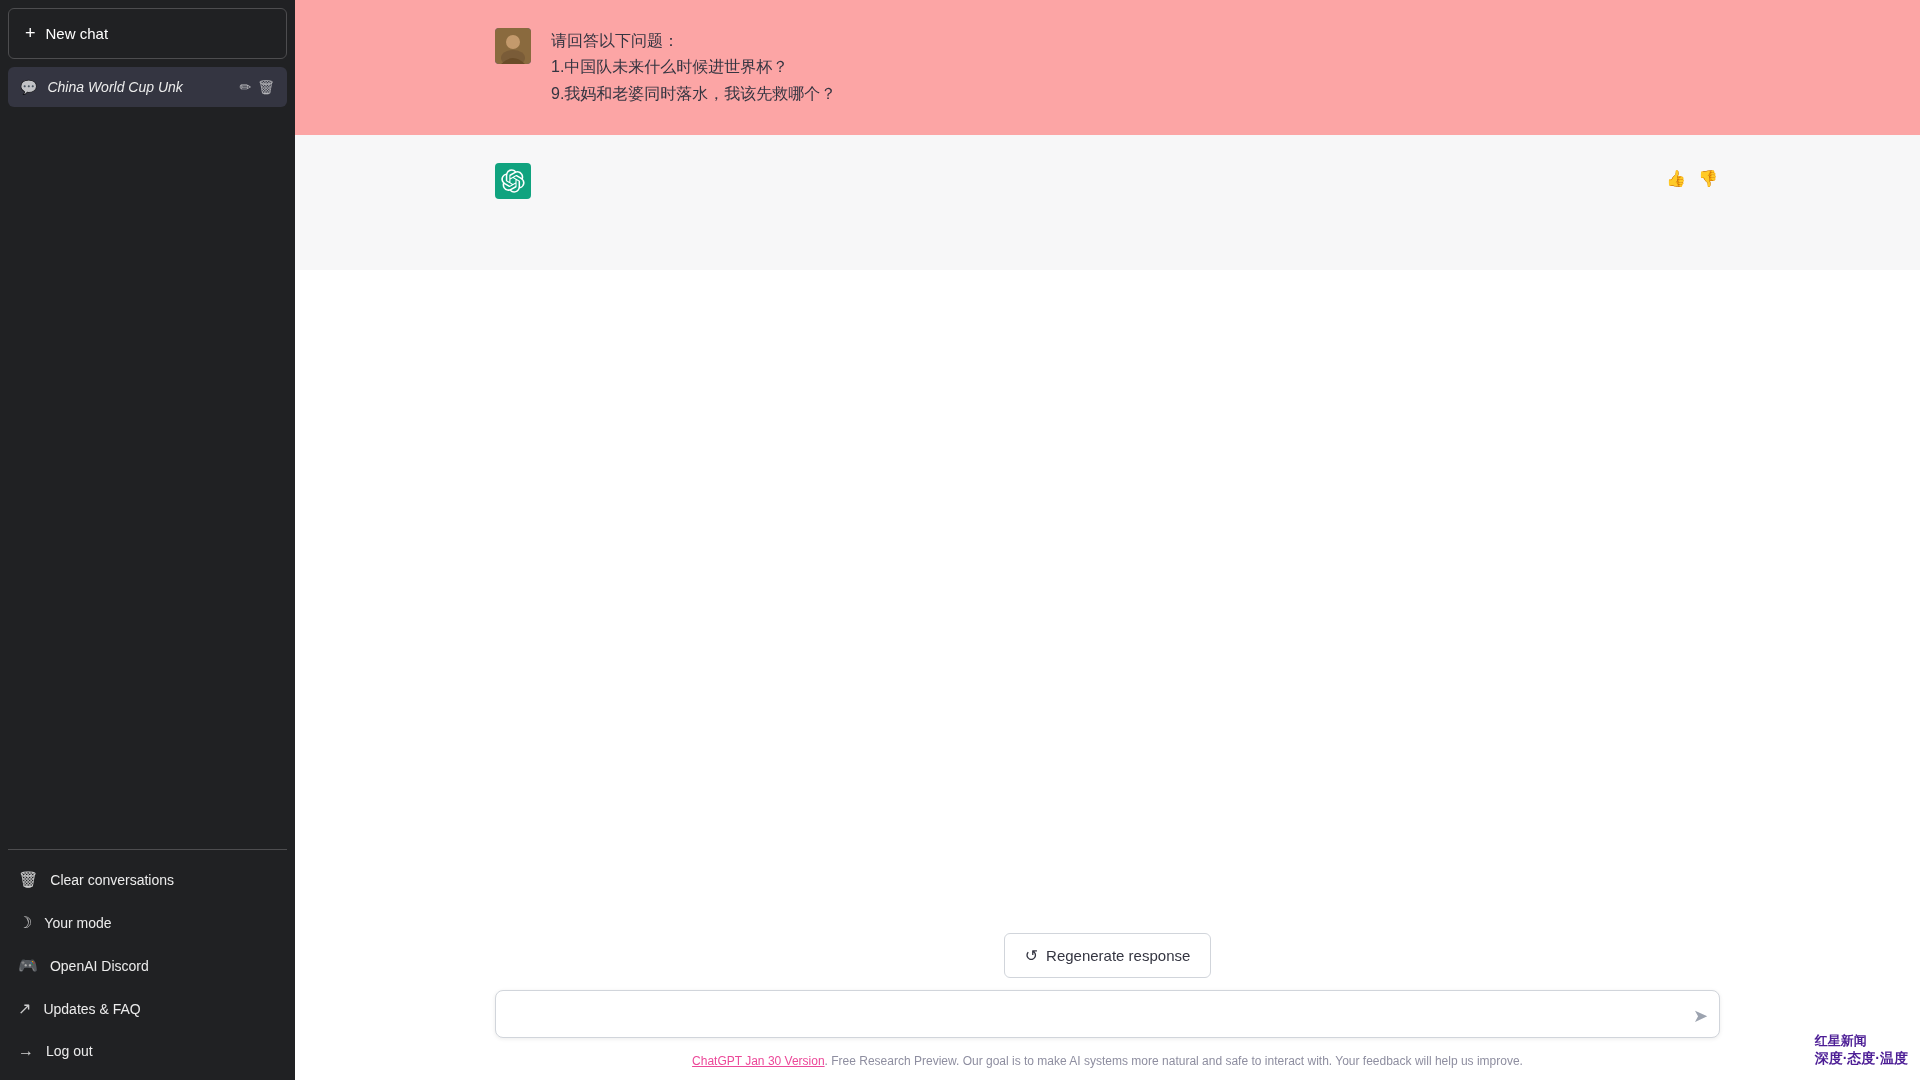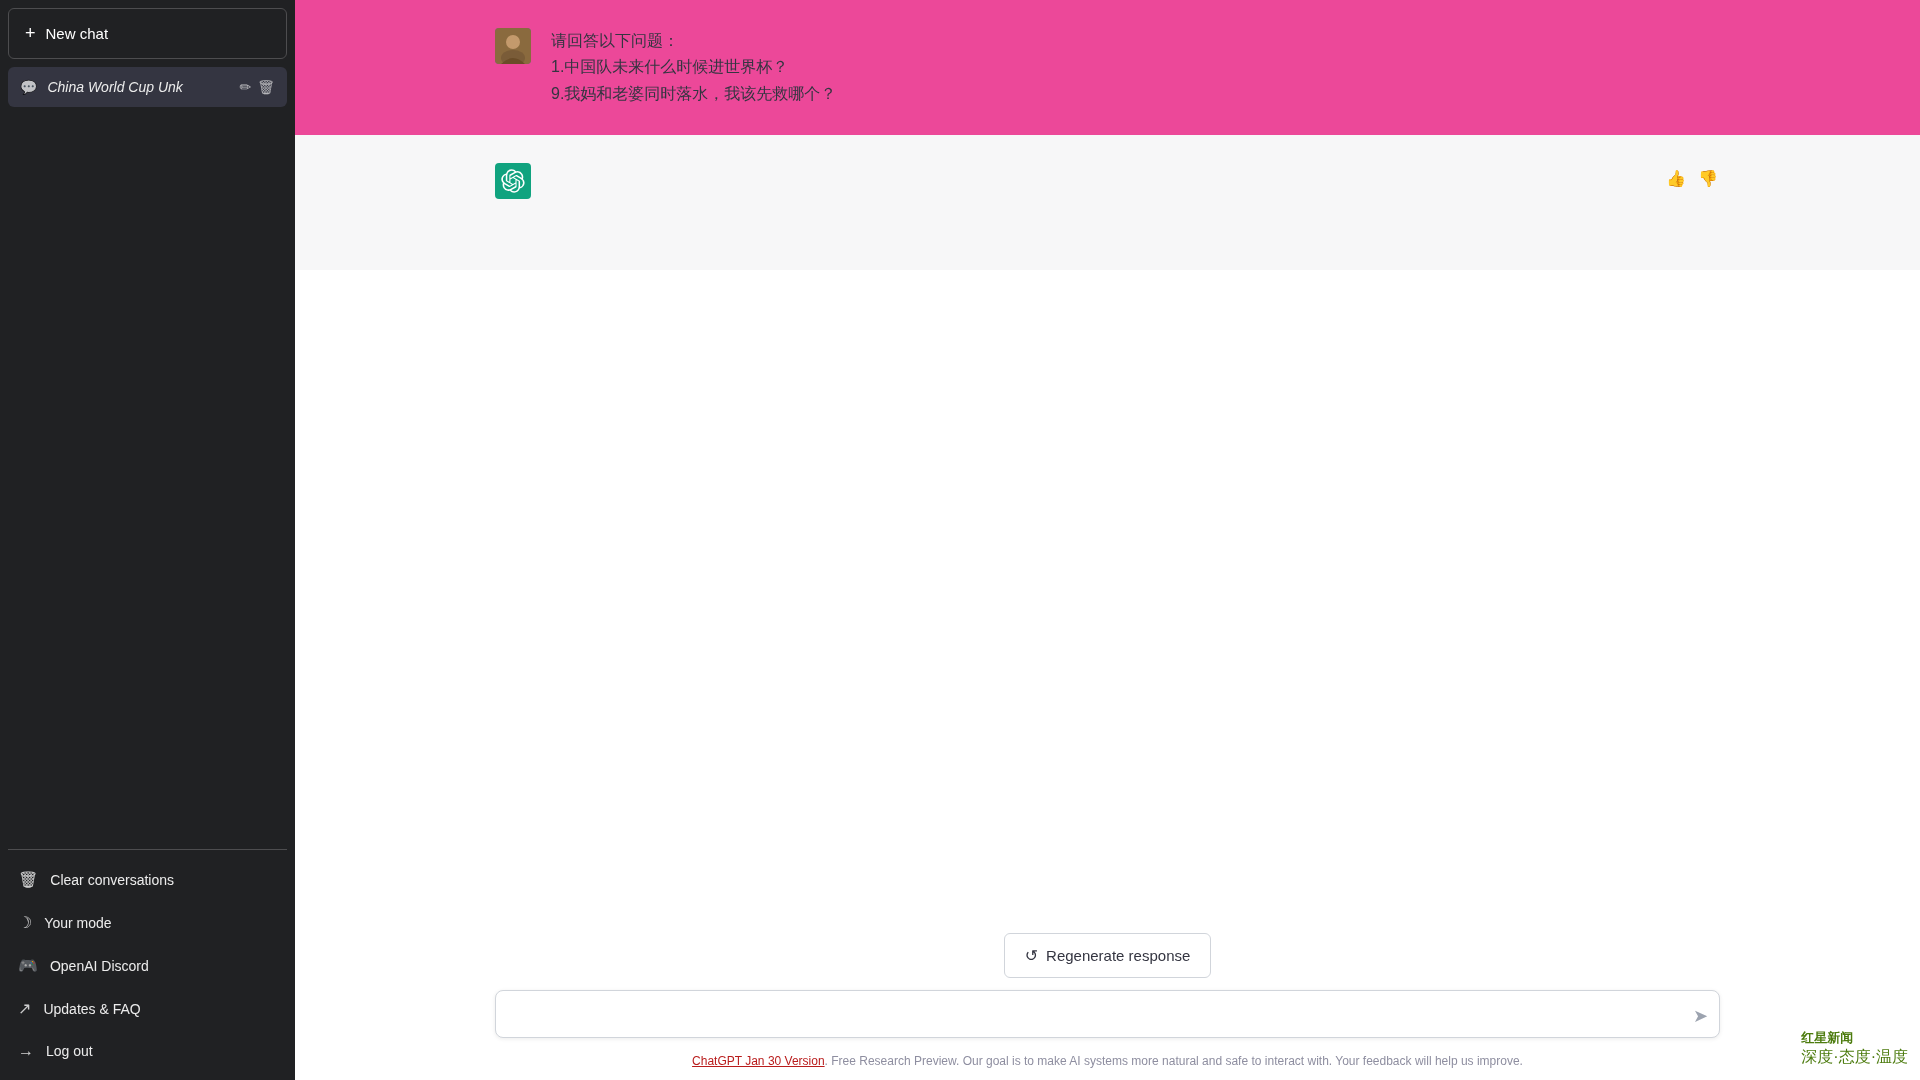--- a/index.html
+++ b/index.html
@@ -110,21 +110,21 @@
       display: flex;
       flex-direction: column;
     }
 
     .message-row {
       padding: 28px 200px;
       display: flex;
       gap: 20px;
     }
     .message-row.user-row {
-      background: #ec4899;
+      background: #fca5a5;
     }
     .message-row.assistant-row {
       background: #f7f7f8;
     }
 
     .avatar {
       width: 36px;
       height: 36px;
       border-radius: 4px;
       flex-shrink: 0;
@@ -219,31 +219,31 @@
       display: flex;
       align-items: center;
     }
 
     #footer-text {
       font-size: 12px;
       color: #8e8ea0;
       text-align: center;
     }
     #footer-text a {
-      color: #b91c1c;
+      color: #ec4899;
       text-decoration: underline;
     }
 
     
     #watermark {
       position: absolute;
       bottom: 12px;
       right: 12px;
       font-size: 13px;
-      color: #4d7c0f;
+      color: #4c1d95;
       font-weight: bold;
       pointer-events: none;
     }
   </style>
 </head>
 <body>
 
 <div id="sidebar">
 
   <button id="new-chat-btn">
@@ -337,14 +337,14 @@
       <button id="send-btn">
         <span>➤</span>
       </button>
     </div>
 
     <p id="footer-text">
       <a href="#">ChatGPT Jan 30 Version</a><span>. Free Research Preview. Our goal is to make AI systems more natural and safe to interact with. Your feedback will help us improve.</span>
     </p>
   </div>
 
-  <div id="watermark">红星新闻<br><span style="font-size:16px;font-weight:normal;margin-top:8px;">深度·态度·温度</span></div>
+  <div id="watermark">红星新闻<br><span style="font-size:14px;font-weight:bold;margin-top:8px;">深度·态度·温度</span></div>
 </div>
 
 </body></html>

